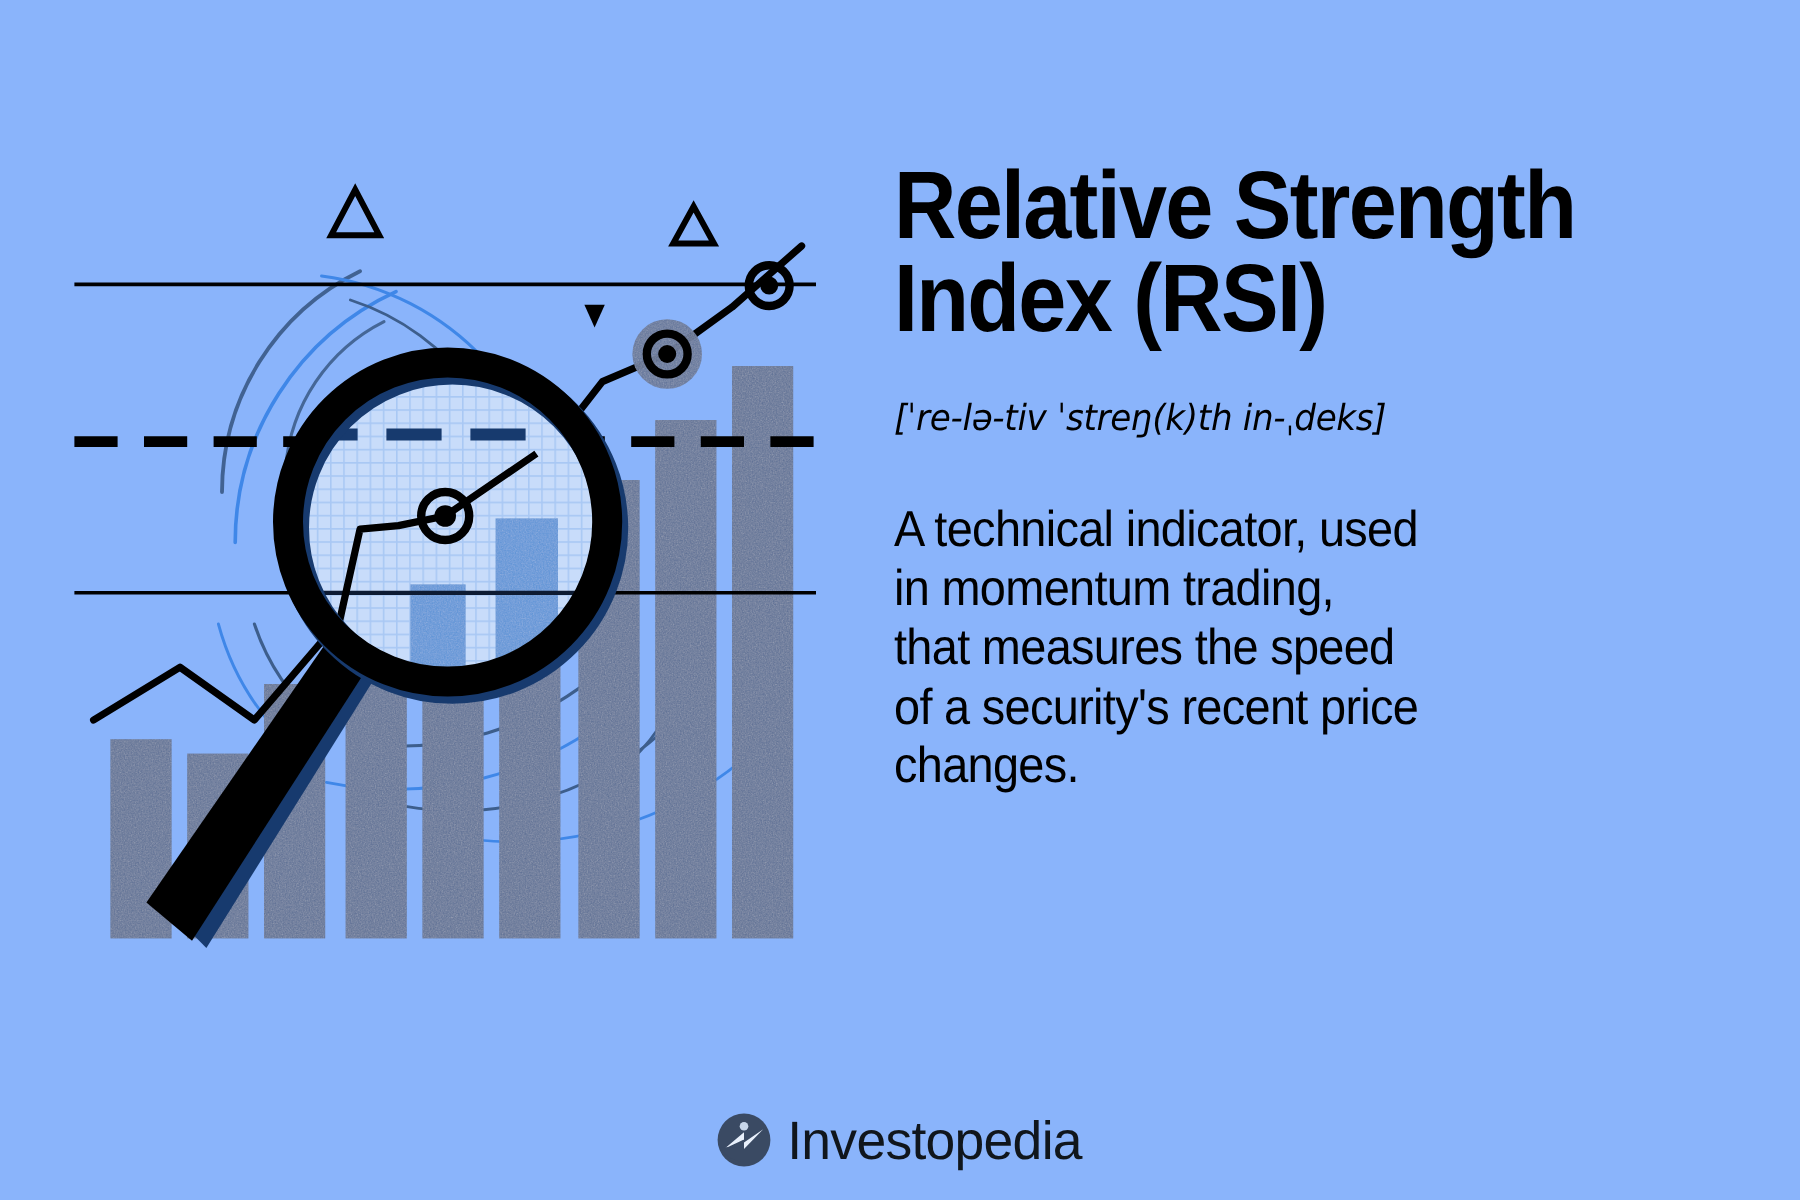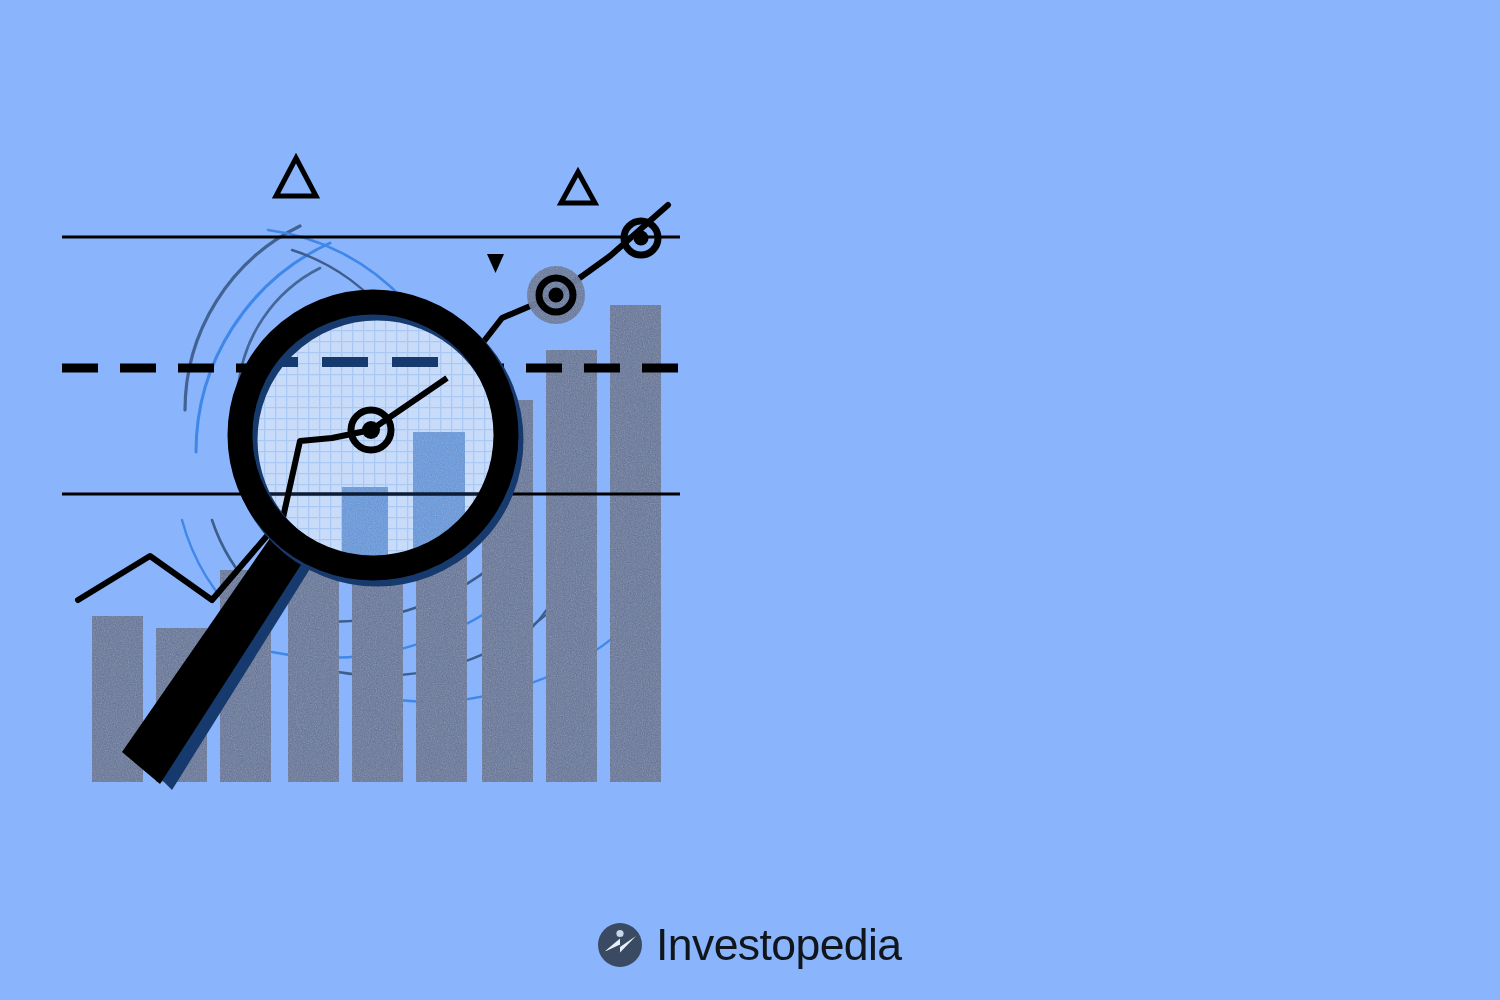--- a/index.html
+++ b/index.html
@@ -63,20 +63,21 @@
     white-space:pre-line;
   }
 
   
   #logo {
     position:absolute;
     left:0; right:0;
     bottom:22px;
     height:56px;
     display:flex;
+    align-items:center;
     justify-content:center;
     gap:13px;
   }
   #logo-mark { width:46px; height:46px; display:block; }
   #logo-word {
     font-family:"Liberation Sans", sans-serif;
     font-size:45px;
     letter-spacing:-0.6px;
     color:#10161c;
     line-height:1;
@@ -192,20 +193,30 @@
           <circle cx="371" cy="430" r="20" fill="none" stroke="#000" stroke-width="7"></circle>
           <circle cx="371" cy="430" r="9" fill="#000"></circle>
         </g>
       </g>
 
       <circle cx="377" cy="440" r="133" fill="none" stroke="#173a6e" stroke-width="27"></circle>
       <circle cx="373" cy="435" r="133" fill="none" stroke="#000" stroke-width="25"></circle>
     </svg>
   </div>
 
+  <div id="textcol">
+    <h1 id="title">Relative Strength
+Index (RSI)</h1>
+    <div id="pronunciation">[ˈre-lə-tiv ˈstreŋ(k)th in-ˌdeks]</div>
+    <div id="definition">A technical indicator, used
+in momentum trading,
+that measures the speed
+of a security's recent price
+changes.</div>
+  </div>
 
   <div id="logo">
     <svg id="logo-mark" viewBox="0 0 46 46">
       <circle cx="23" cy="23" r="22" fill="#3a4a63"></circle>
       <circle cx="23" cy="11.5" r="3.6" fill="#c7d6ea"></circle>
       <path d="M7 30 L23 16.5 L23 25 L39 14 L23 30.5 L23 22.5 Z" fill="#e8f0fb"></path>
       <path d="M2.5 29 L23 29 L23 41 Q11 41 2.5 29 Z" fill="#3a4a63"></path>
     </svg>
     <span id="logo-word">Investopedia</span>
   </div>

